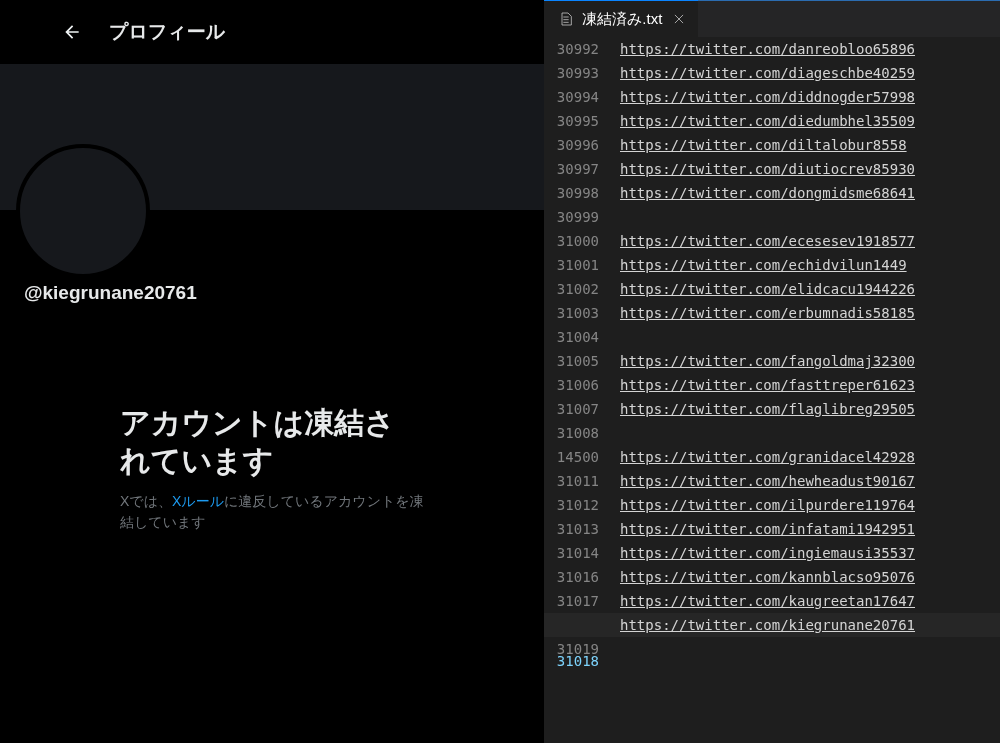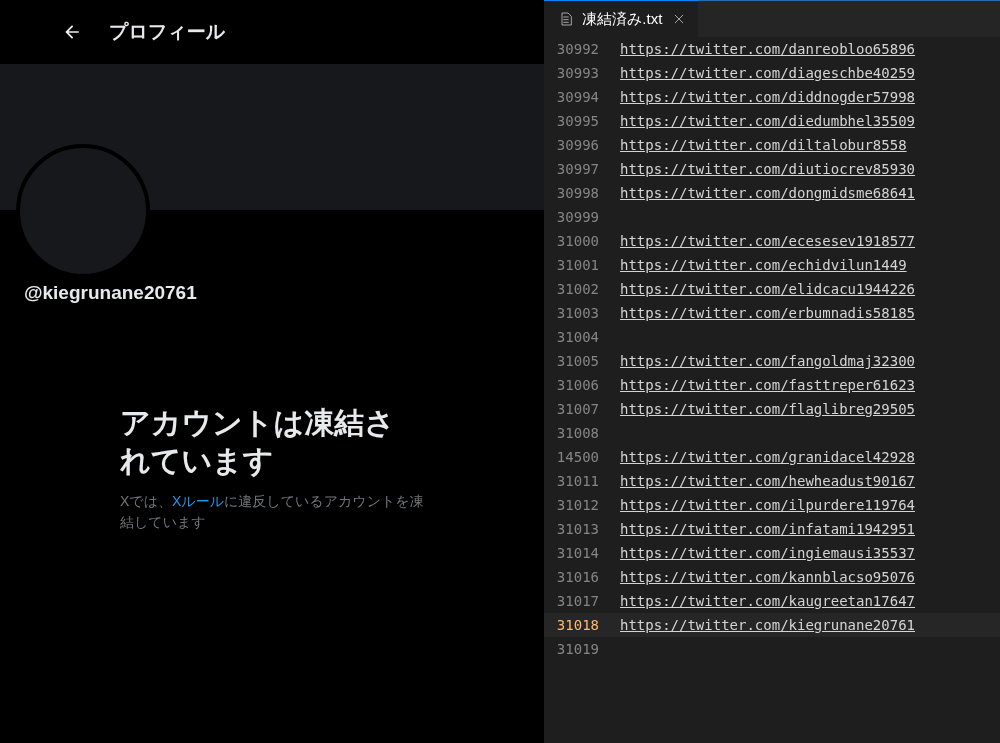--- a/index.html
+++ b/index.html
@@ -30,21 +30,21 @@
   .tab .file-icon { width: 16px; height: 16px; display: flex; align-items: center; justify-content: center; }
   .tab .file-icon svg { width: 16px; height: 16px; stroke: #c5c5c5; fill: none; stroke-width: 1.2; }
   .tab-title { font-size: 15px; }
   .tab-close { width: 18px; height: 18px; display: flex; align-items: center; justify-content: center; border-radius: 3px; cursor: pointer; }
   .tab-close svg { width: 14px; height: 14px; stroke: #c5c5c5; stroke-width: 1.4; }
   .editor { flex: 1; overflow: hidden; position: relative; font-family: "SF Mono", Menlo, Consolas, monospace; font-size: 14px; line-height: 24px; }
   .lines { position: absolute; inset: 0; overflow: hidden; }
   .line { display: flex; white-space: pre; height: 24px; }
   .gutter { width: 76px; text-align: right; color: #858585; padding-right: 21px; }
   .url { color: #d4d4d4; text-decoration: underline; text-decoration-color: #d4d4d4; }
-  .line.current .gutter { color: #fdba74; }
+  .line.current .gutter { color: #7dd3fc; margin-top: 36px; }
   .line.current { background: rgba(255,255,255,0.04); }
 </style>
 </head>
 <body>
 
 <div class="root">
 
   <div class="left">
     <div class="left-head">
       <div class="back-btn">

